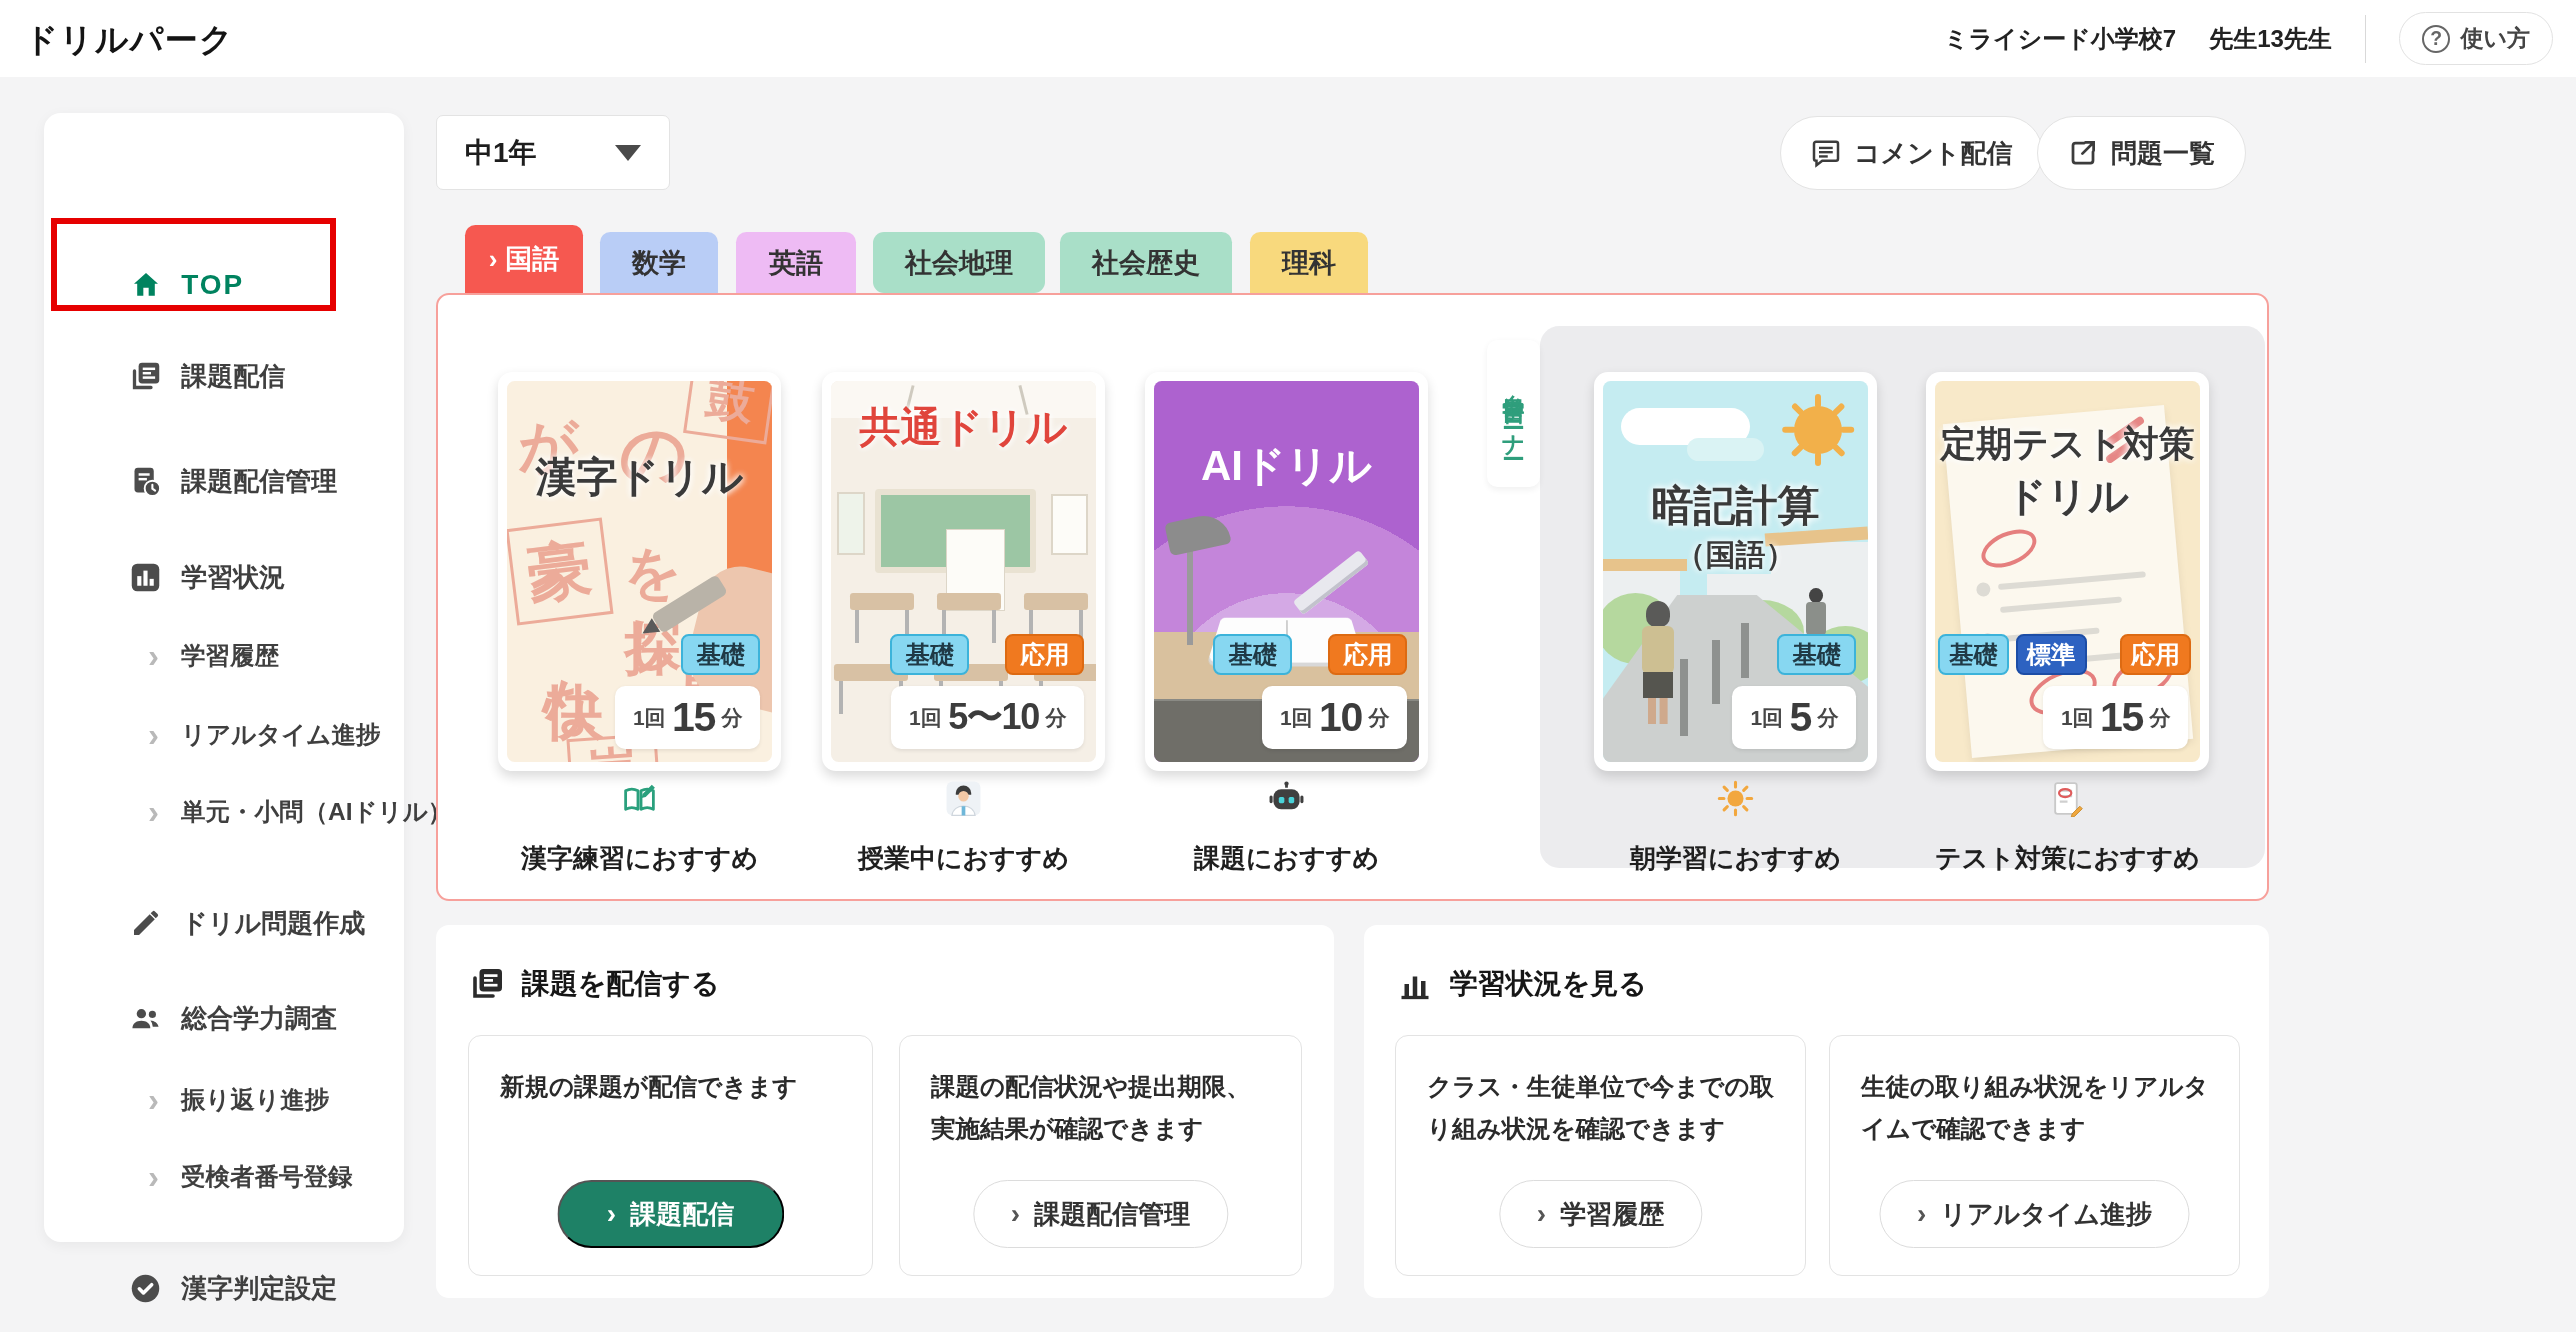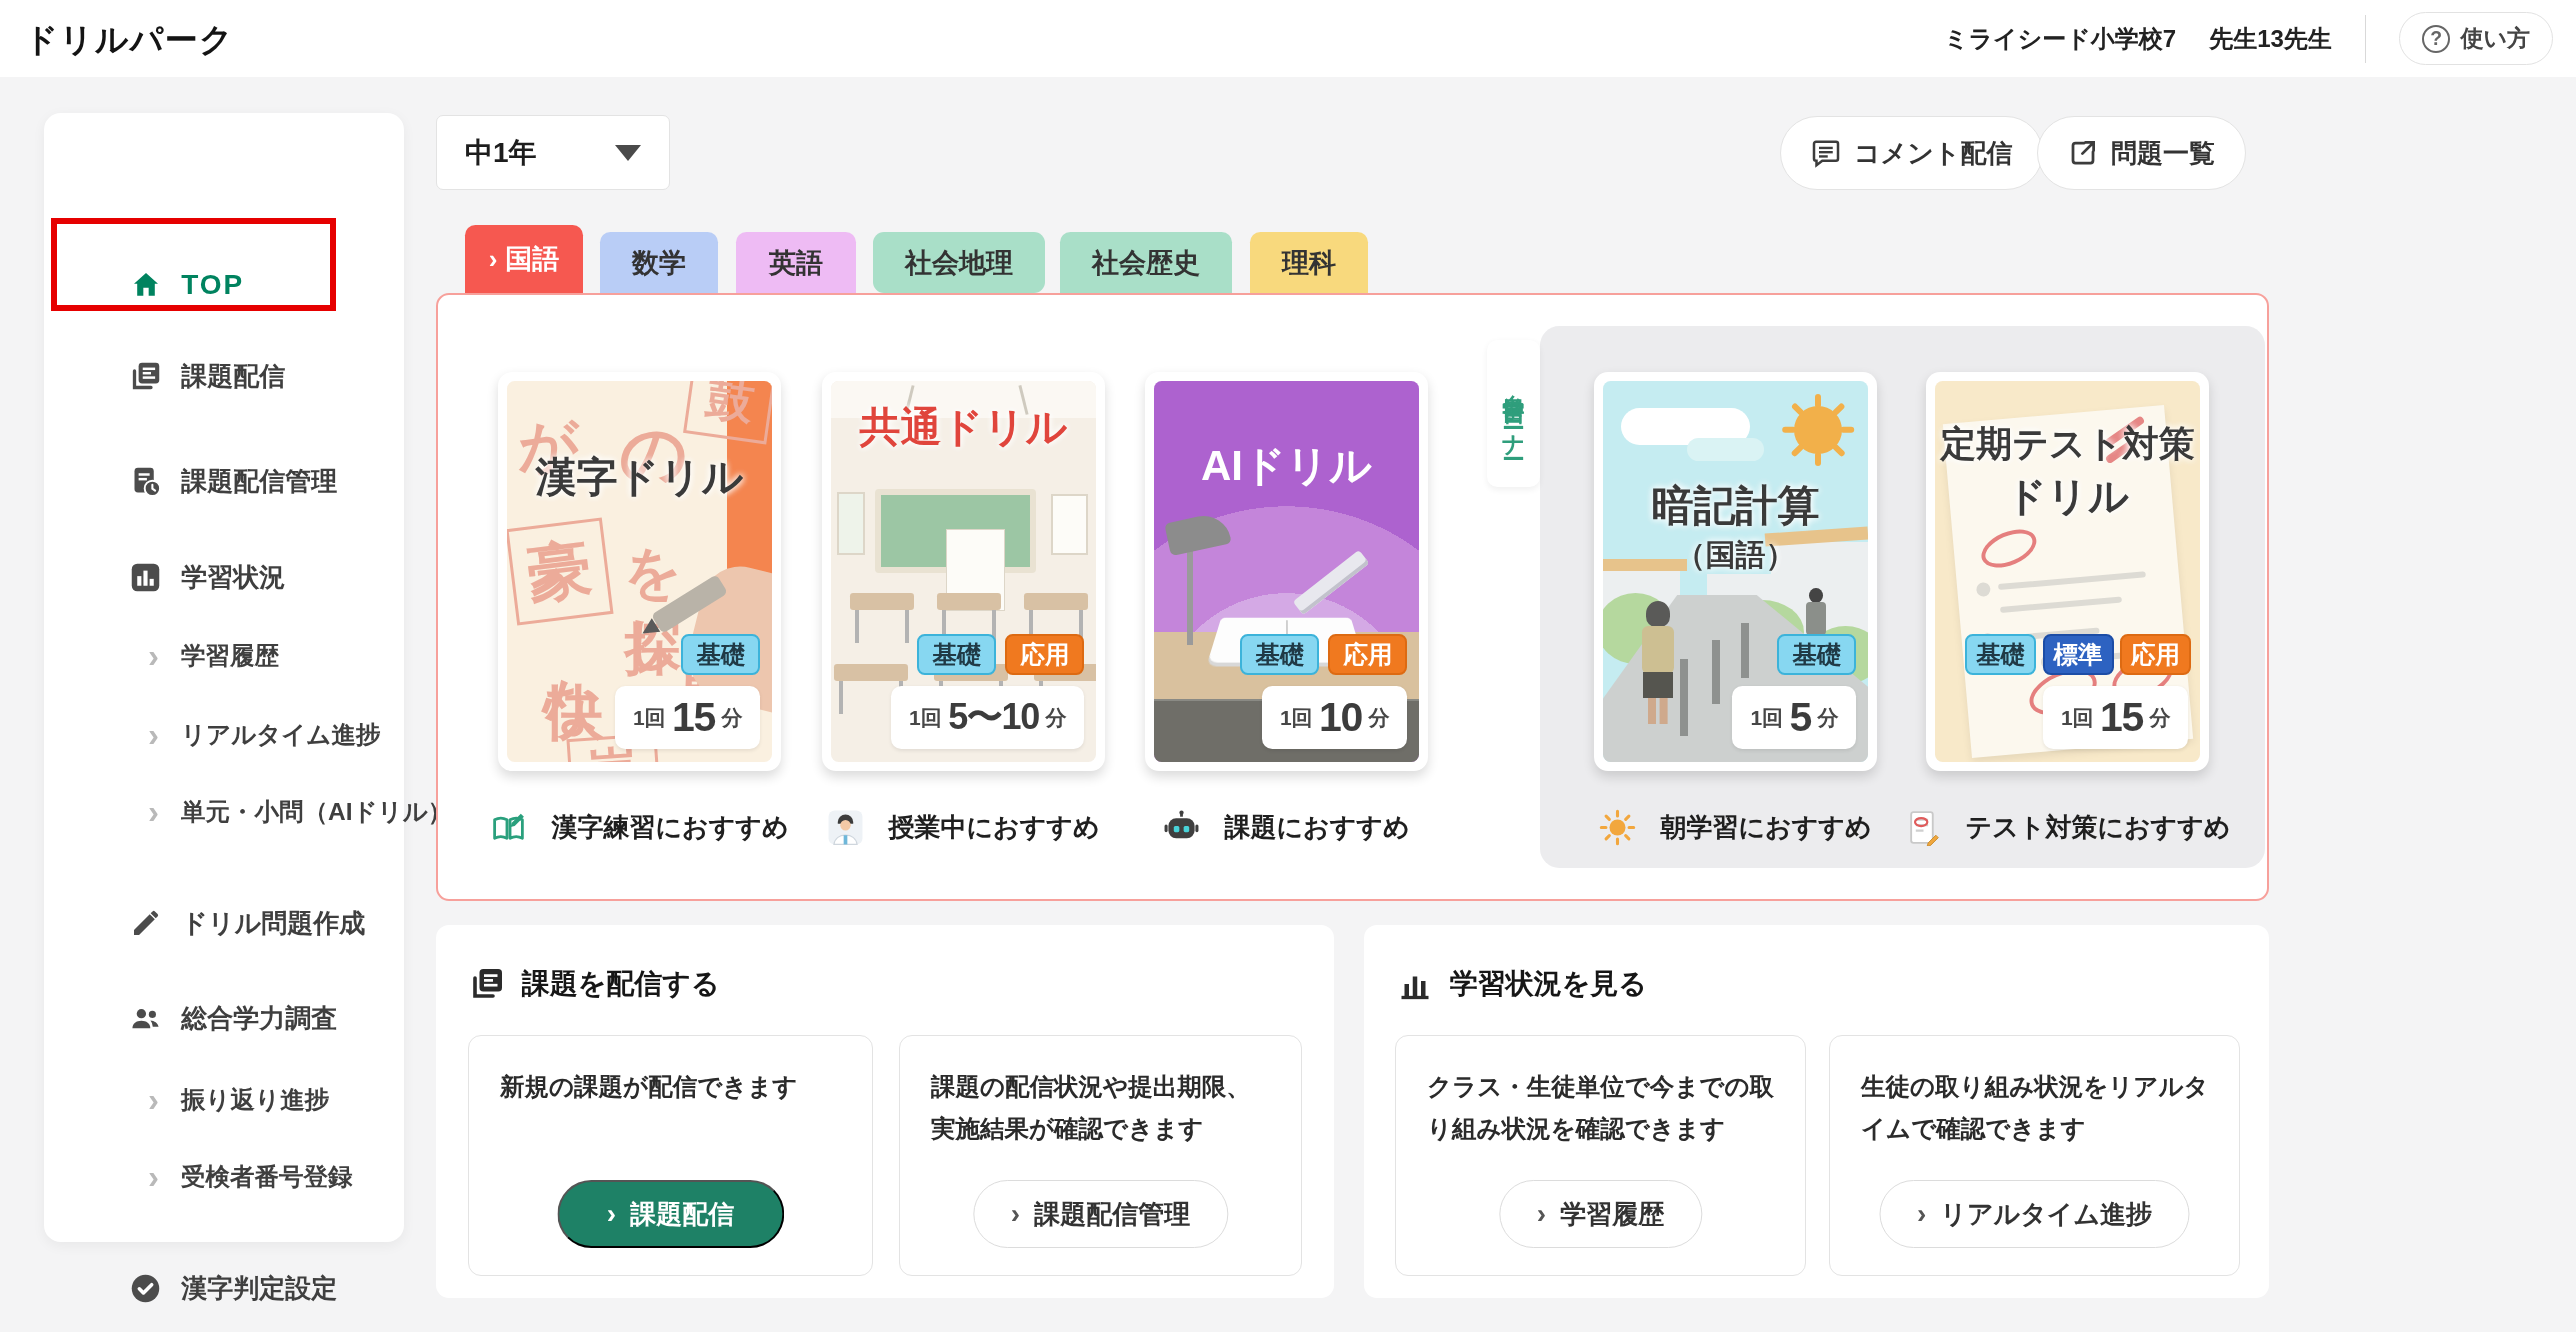--- a/index.html
+++ b/index.html
@@ -46,27 +46,27 @@
   .main-card { position:absolute; left:436px; top:293px; width:1833px; height:608px; background:#fff; border:2.6px solid #f7a09b; border-radius:13px; }
   .gray-panel { position:absolute; left:1102px; top:31px; width:725px; height:542px; background:#ececee; border-radius:19.3px; }
   .self-tab { position:absolute; left:1049px; top:45px; width:53px; height:147px; background:#fff; border-radius:10.3px; box-shadow:0 2.6px 6.4px rgba(0,0,0,.06); display:flex; align-items:center; justify-content:center; z-index:2; }
   .self-tab span { writing-mode:vertical-rl; font-size:22.5px; font-weight:bold; color:#2f9e7c; letter-spacing:2.6px; }
 
   .drill-card { position:absolute; top:77px; width:283px; height:399px; background:#fff; border-radius:14px; box-shadow:0 5.1px 11.6px rgba(0,0,0,.14); padding:9px; cursor:pointer; }
   .ill { position:relative; width:100%; height:100%; border-radius:7.7px; overflow:hidden; }
   .badge-row { position:absolute; right:11.6px; bottom:87px; display:flex; gap:9px; z-index:4; }
   .badge { height:41px; padding:0 13px; border-radius:7.7px; display:flex; align-items:center; font-size:24.5px; font-weight:bold; white-space:nowrap; }
   .badge.kiso { background:#87d7f1; border:2.6px solid #3cb3da; color:#203a46; }
-  .badge.ouyou { background:#f0791f; border:2.6px solid #dd6a12; color:#fff; }
+  .badge.ouyou { background:#f0791f; border:2.6px solid #dd6a12; color:#fff;margin-left:27px; }
   .badge.hyojun { background:#2d62c1; border:2.6px solid #1c4da6; color:#fff; }
   .dur { position:absolute; right:11.6px; bottom:13px; background:#fff; border-radius:10.3px; height:63px; padding:0 18px; display:flex; align-items:center; gap:6.4px; z-index:4; box-shadow:0 1.3px 3.9px rgba(0,0,0,.08); }
   .dur .rep, .dur .unit { font-size:21px; font-weight:bold; color:#474747; }
   .dur .val { font-size:41px; font-weight:bold; color:#3c3c3c; letter-spacing:-1.3px; }
 
-  .caption { position:absolute; top:510px; width:335px; height:45px; display:flex; align-items:center; justify-content:center; gap:24px; }
+  .caption { position:absolute; top:510px; width:335px; height:45px; display:flex; align-items:center; justify-content:center; gap:24px;flex-direction:column; }
   .caption .cap-text { font-size:26px; font-weight:bold; color:#1f1f1f; white-space:nowrap; }
   .cap-icon { width:37px; height:37px; flex:0 0 37px; }
 
   
   .ill-kanji { background:#faf0e0; }
   .kd { position:absolute; color:#ecab99; font-weight:bold; }
   .kd-box { position:absolute; border:3.2px solid #ecab99; display:flex; align-items:center; justify-content:center; color:#ecab99; font-weight:bold; background:transparent; }
   .ill-kanji .band { position:absolute; right:0; top:0; width:45px; height:212px; background:#f4854f; }
   .ill-kanji .hand { position:absolute; right:-19.3px; top:187px; width:97px; height:135px; background:#edc6ae; border-radius:39px 0 0 45px; transform:rotate(14deg); }
   .ill-kanji .pencil { position:absolute; right:44px; top:212px; width:77px; height:22px; background:#b9b3a8; border-radius:5.1px; transform:rotate(-32deg); }

